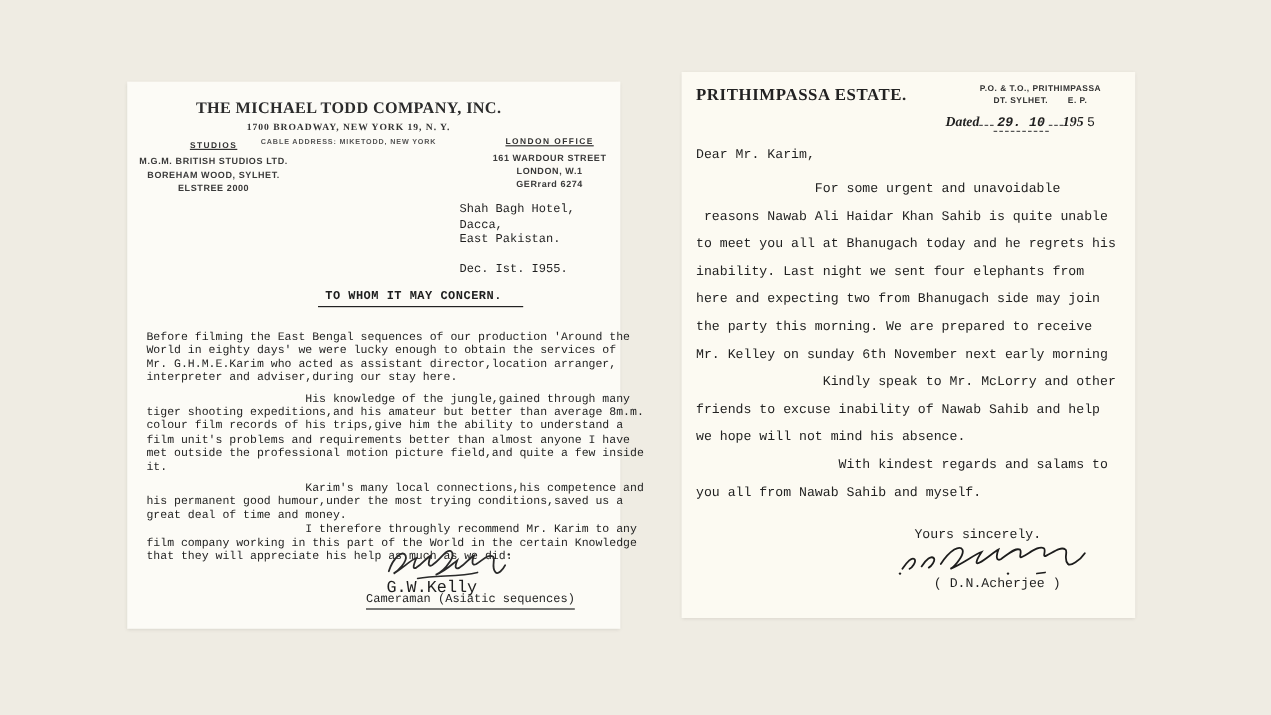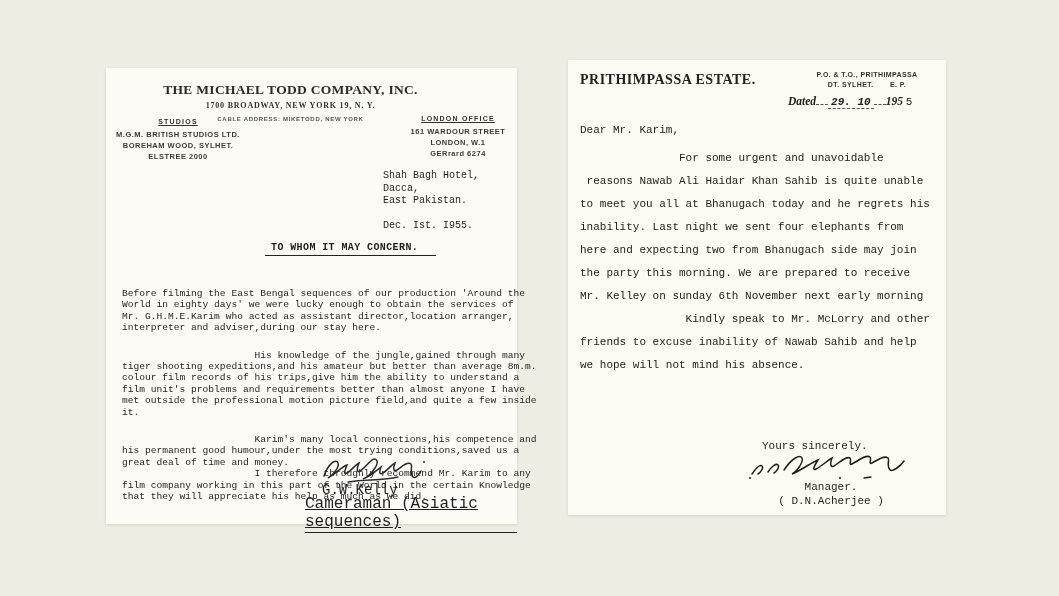--- a/index.html
+++ b/index.html
@@ -34,24 +34,24 @@
   #london-block{left:282px;top:47px;width:140px;}
   .office-heading{font-size:7px;letter-spacing:1.2px;text-decoration:underline;margin-bottom:4px;color:#333;}
   .office-line{font-size:7.5px;letter-spacing:0.5px;line-height:11px;}
   .recipient{position:absolute;left:277px;top:102px;font-size:10px;line-height:12.5px;}
   .date-left{position:absolute;left:277px;top:152px;font-size:10px;}
   .subject{
     position:absolute;left:122px;top:174px;font-size:10px;font-weight:bold;
     letter-spacing:0.4px;border-bottom:1px solid #222;padding:0 18px 2px 6px;margin-left:37px;
   }
   .body-left{position:absolute;left:16px;top:204px;font-size:9.6px;line-height:11.4px;}
-  .body-left .para{margin:16px 0 6px 0;white-space:pre;}
+  .body-left .para{margin:3px 0 6px 0;white-space:pre;}
   .sig-kelly{position:absolute;left:212px;top:386px;}
   .sig-name-left{position:absolute;left:216px;top:414px;font-size:14px;}
-  .sig-title-left{position:absolute;left:199px;top:427px;font-size:16px;border-bottom:1px solid #222;padding-bottom:1px;text-decoration:underline;}
+  .sig-title-left{position:absolute;left:199px;top:427px;font-size:10px;border-bottom:1px solid #222;padding-bottom:1px;}
 
   
   .estate{
     position:absolute;left:12px;top:12px;
     font-family:"Liberation Serif",serif;font-weight:bold;font-size:14px;
     letter-spacing:0.5px;color:#222;
   }
   .po-block{
     position:absolute;left:228px;top:10px;width:142px;text-align:center;
     font-size:7px;font-weight:bold;line-height:10px;letter-spacing:0.4px;color:#333;
@@ -152,28 +152,29 @@
     <p class="para">               For some urgent and unavoidable
  reasons Nawab Ali Haidar Khan Sahib is quite unable
 to meet you all at Bhanugach today and he regrets his
 inability. Last night we sent four elephants from
 here and expecting two from Bhanugach side may join
 the party this morning. We are prepared to receive
 Mr. Kelley on sunday 6th November next early morning</p>
     <p class="para">                Kindly speak to Mr. McLorry and other
 friends to excuse inability of Nawab Sahib and help
 we hope will not mind his absence.</p>
+    <p class="para">                  With kindest regards and salams to
+you all from Nawab Sahib and myself.</p>
   </div>
 
   <div class="closing-right mono">Yours sincerely.</div>
 
   <svg class="sig-acherjee" width="168" height="32" viewBox="0 0 168 32">
     <path d="M8 24 C12 18 16 14 18 16 C20 18 16 23 14 24 M24 22 C28 16 32 13 34 15 C36 17 32 22 30 23 M40 20 C48 8 56 4 58 8 C60 12 52 22 48 24 C58 20 68 12 74 10 C70 16 68 21 72 19 C78 16 84 10 88 8 C86 13 86 18 90 16 C96 12 102 6 106 8 C108 10 104 16 108 14 C114 11 122 4 126 7 C128 9 124 15 128 13 C134 10 140 5 144 8 C146 10 142 16 146 20 C148 22 156 17 160 11" stroke="#1d1d1d" fill="none" stroke-width="1.5" stroke-linecap="round"></path>
     <path d="M120 28 L127 27" stroke="#1d1d1d" stroke-width="1.3" stroke-linecap="round"></path>
     <circle cx="6" cy="28" r="1" fill="#1d1d1d"></circle>
     <circle cx="96" cy="28" r="1" fill="#1d1d1d"></circle>
   </svg>
 
   <div class="sig-block-right mono">
-    <div>Manager.</div>
     <div>( D.N.Acherjee )</div>
   </div>
 </div>
 
 </body></html>

